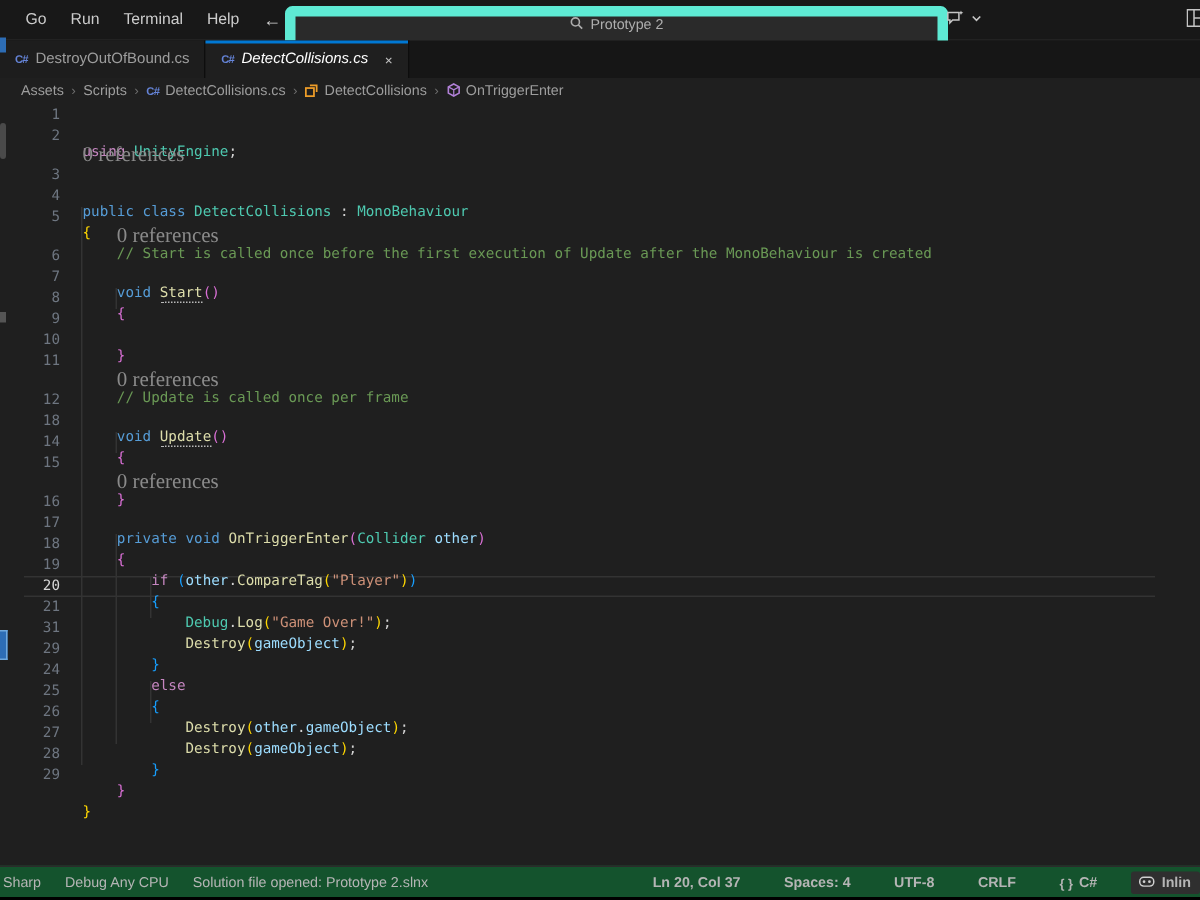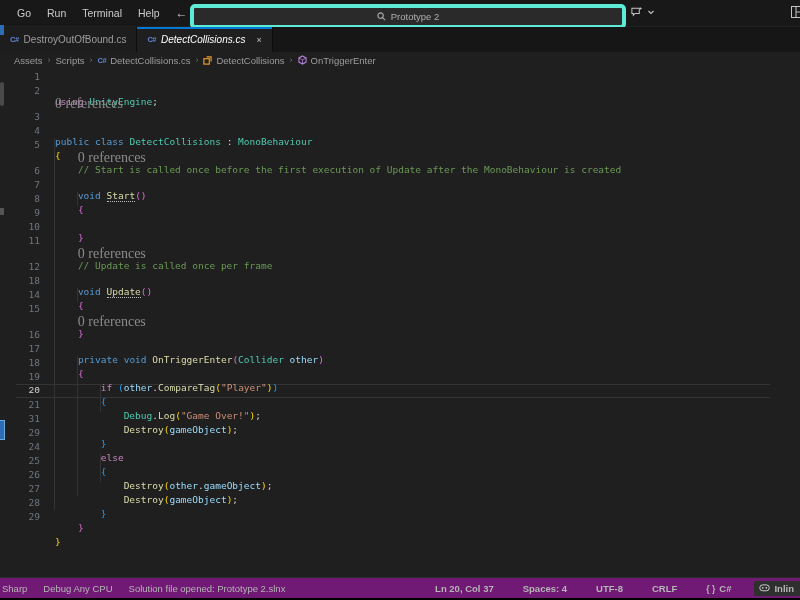--- a/index.html
+++ b/index.html
@@ -8,21 +8,21 @@
 
   
   .titlebar{position:absolute;left:0;top:0;width:800px;height:26px;background:#181818;
             border-bottom:1px solid #222;display:flex;align-items:center;}
   .menus{display:flex;align-items:center;padding-left:9px;}
   .menu-item{font-size:10.5px;color:#cccccc;padding:3px 8px;border-radius:4px;cursor:default;}
   .nav-arrows{display:flex;align-items:center;margin-left:8px;gap:10px;font-size:12px;}
   .arrow{color:#cfcfcf;}
   .arrow.fwd{color:#7a7a7a;}
   .cmdcenter{position:absolute;left:190px;top:4px;width:428px;height:17px;background:#2a2a2a;
-             border:4px solid #5eead4;border-radius:5px;display:flex;align-items:center;
+             border:7px solid #5eead4;border-radius:5px;display:flex;align-items:flex-start;
              justify-content:center;gap:5px;color:#aeaeae;font-size:9.5px;}
   .ttb-icons{position:absolute;left:628px;top:4px;display:flex;align-items:center;gap:2px;}
   .layout-partial{position:absolute;left:791px;top:6px;width:12px;height:12px;}
 
   
   .tabstrip{position:absolute;left:0;top:27px;width:800px;height:25px;background:#161616;display:flex;}
   .tab{height:25px;display:flex;align-items:center;gap:5px;padding:0 10px;font-size:10px;
        color:#9d9d9d;background:#1d1d1d;border-right:1px solid #0d0d0d;position:relative;}
   .tab.active{background:#1f1f1f;color:#ffffff;}
   .tab.active::before{content:"";position:absolute;left:0;top:0;right:0;height:2px;background:#0078d4;}
@@ -36,39 +36,39 @@
   .crumb-sep{color:#6e6e6e;font-size:9px;}
   .crumb{display:flex;align-items:center;gap:4px;}
 
   
   .editor{position:absolute;left:0;top:68px;width:800px;height:509px;background:#1f1f1f;}
   .rows{position:absolute;left:0;top:2px;width:770px;
         font-family:"DejaVu Sans Mono",monospace;font-size:9.5px;}
   .row{position:relative;height:14px;line-height:14px;white-space:pre;}
   .row.lensrow{height:12px;line-height:12px;}
   .ln{position:absolute;left:0;top:0;width:40px;text-align:right;color:#6e7681;}
-  .row.cur .ln{color:#d7d7d7;font-family:Liberation Mono, monospace;}
+  .row.cur .ln{color:#d7d7d7;}
   .row.cur::before{content:"";position:absolute;left:16px;right:0;top:0;bottom:0;
                    border-top:1px solid rgba(255,255,255,0.09);
                    border-bottom:1px solid rgba(255,255,255,0.09);}
   .codetxt{position:absolute;left:55px;top:0;margin-top:25px;}
   .guide{position:absolute;top:0;bottom:0;width:1px;background:#333333;}
   .lens-label{position:absolute;top:0;color:#8a8a8a;font-family:Liberation Serif, serif;
               font-size:14px;line-height:12px;}
   .tk-ctrl{color:#C586C0;} .tk-kw{color:#569CD6;} .tk-typ{color:#4EC9B0;}
   .tk-fn{color:#DCDCAA;} .tk-var{color:#9CDCFE;} .tk-str{color:#CE9178;}
   .tk-com{color:#6A9955;} .tk-pl{color:#D4D4D4;}
   .tk-b1{color:#FFD700;} .tk-b2{color:#DA70D6;} .tk-b3{color:#179FFF;}
   .tk-fnh{color:#DCDCAA;border-bottom:1px dotted #b9b9b9;}
 
   
   .edge-mark{position:absolute;left:0;width:4px;}
 
   
-  .statusbar{position:absolute;left:0;top:577px;width:800px;height:21px;background:#701a75;
+  .statusbar{position:absolute;left:0;top:577px;width:800px;height:21px;background:#14532d;
              border-top:1px solid #2b2b2b;display:flex;align-items:center;
              justify-content:space-between;font-size:9.5px;color:#b5b5b5;}
   .sb-left{display:flex;align-items:center;gap:16px;padding-left:2px;}
   .sb-right{display:flex;align-items:center;gap:29px;padding-right:0px;font-weight:bold;}
   .sb-item{display:flex;align-items:center;gap:4px;white-space:nowrap;}
   .sb-item.hl{background:#2f2f2f;padding:2px 6px 2px 5px;border-radius:2px;margin-left:-6px;justify-content:space-between;}
   .bottom-black{position:absolute;left:0;top:598px;width:800px;height:2px;background:#000;}
 
   svg{display:block;}
 </style>

